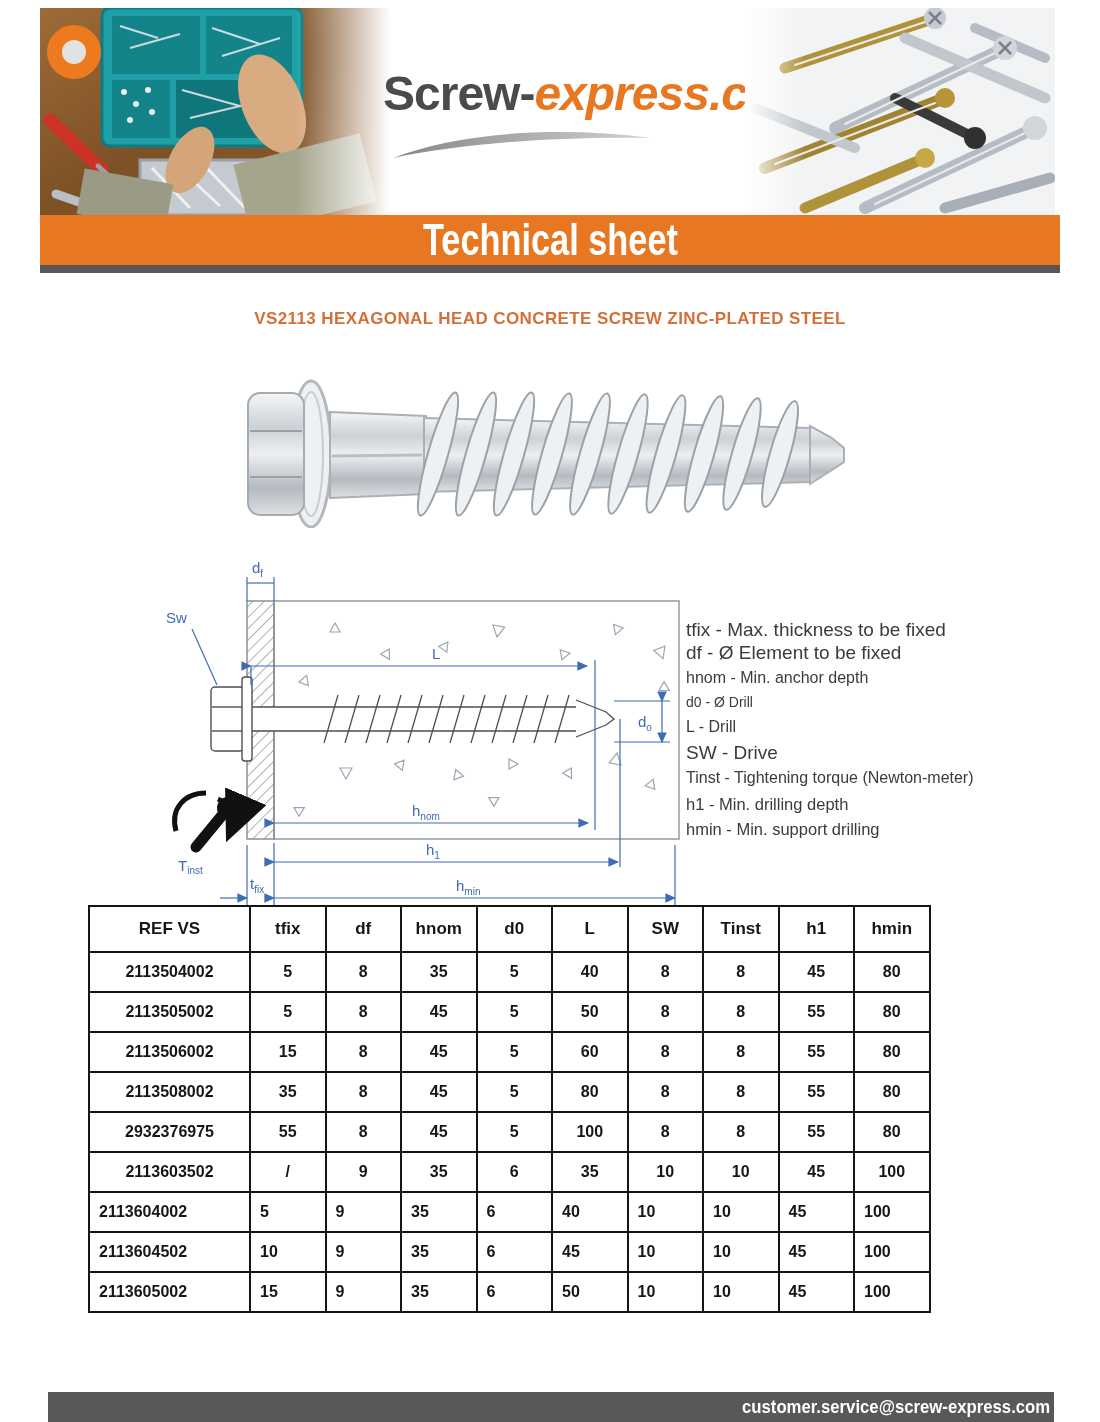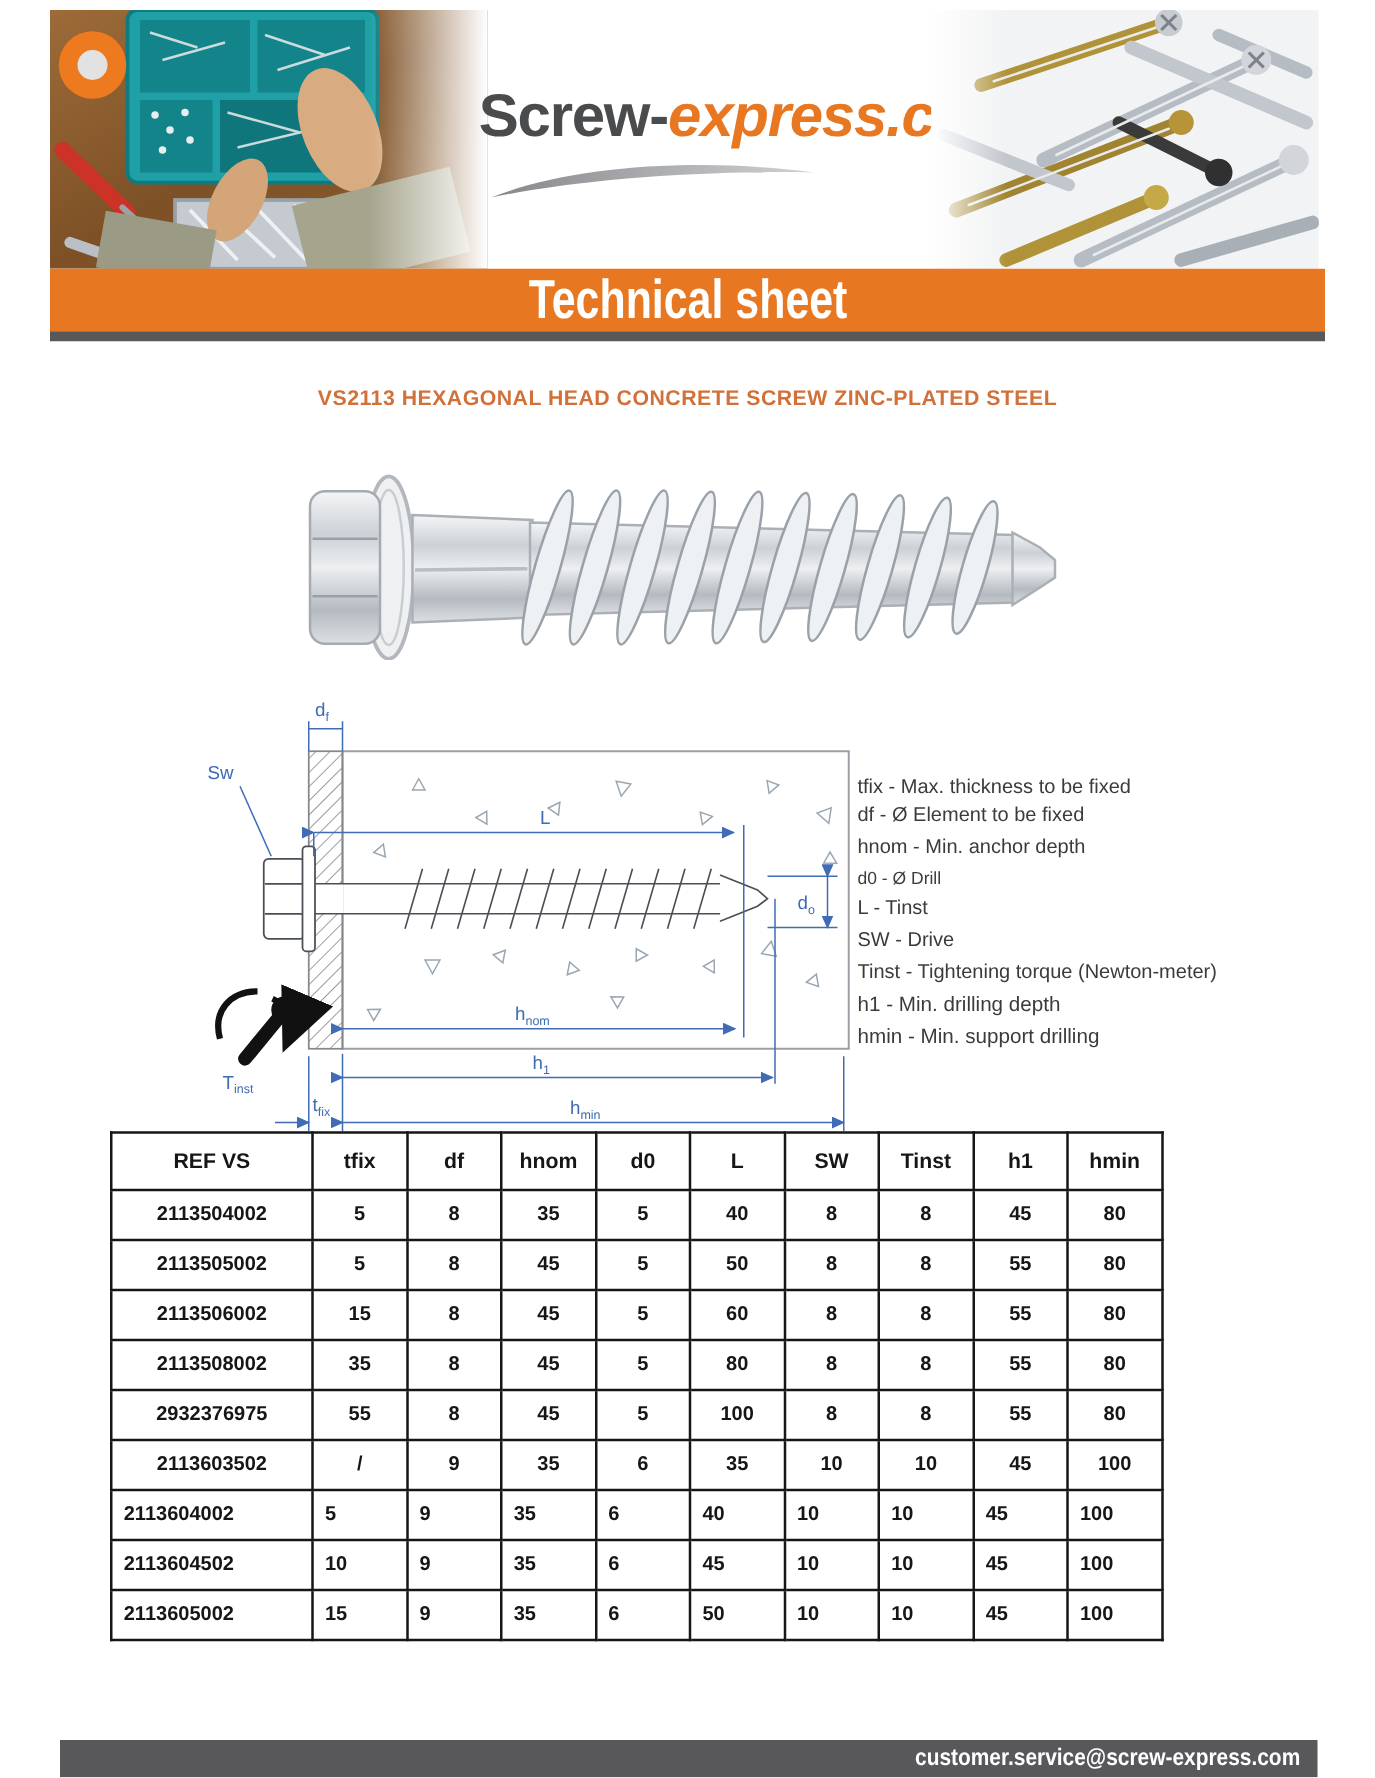--- a/index.html
+++ b/index.html
@@ -31,39 +31,39 @@
   .product-figure { position:absolute; left:246px; top:376px; width:600px; height:152px; }
   .product-figure svg { display:block; width:100%; height:100%; }
   
   .diagram { position:absolute; left:140px; top:555px; width:560px; height:350px; }
   .diagram svg { display:block; width:100%; height:100%; }
   .dim-label { fill:var(--diagram-blue); font-size:15px; font-family:"Liberation Sans",sans-serif; }
   .dim-sub   { font-size:10px; }
   
   .legend { position:absolute; left:686px; top:618px; width:370px; color:#3b3b3d; }
   .lg-xs { font-size:14px;   line-height:21px; }
-  .lg-s  { font-size:16px; line-height:23px; }
+  .lg-s  { font-size:19px; line-height:23px; }
   .lg-m  { font-size:16.5px; line-height:25px; }
   .lg-l  { font-size:16px; line-height:28px; }
   
   .spec-table { position:absolute; left:88px; top:905px; width:841px;
                 border-collapse:collapse; table-layout:fixed; }
   .spec-table th, .spec-table td {
     border:2px solid #161616; color:#161616; font-weight:bold; text-align:center;
     padding:0; overflow:hidden;
   }
   .spec-table th { height:44px; font-size:17px; }
   .spec-table td { height:38px; font-size:16px; }
   .spec-table col.c0 { width:161px; }
   .spec-table col.cn { width:75.5px; }
   .spec-table tr.row-left td { text-align:left; padding-left:9px; }
   
   .footer-bar { position:absolute; left:48px; top:1392px; width:1006px; height:30px;
                 background:var(--dark-gray); color:#fff; display:flex; align-items:center;
-                justify-content:flex-end; padding-right:14px; box-sizing:border-box; }
+                justify-content:flex-end; padding-right:4px; box-sizing:border-box; }
   .footer-email { font-weight:bold; font-size:19px; letter-spacing:0px;
                   transform:scaleX(0.88); transform-origin:right center; white-space:nowrap; }
 </style>
 </head>
 <body>
 
 <div class="page">
 
   <div class="photo-left">
     <svg viewBox="0 0 350 207" preserveAspectRatio="none">
@@ -347,21 +347,21 @@
       </g>
       <text class="dim-label" x="38" y="316" font-size="12"><tspan>T</tspan><tspan class="dim-sub" dy="3" font-size="8">inst</tspan></text>
     </svg>
   </div>
 
   <div class="legend" id="legend">
       <div class="lg-s">tfix - Max. thickness to be fixed</div>
       <div class="lg-s">df - Ø Element to be fixed</div>
       <div class="lg-l">hnom - Min. anchor depth</div>
       <div class="lg-xs">d0 - Ø Drill</div>
-      <div class="lg-l">L - Tinst</div>
+      <div class="lg-l">L - Drill</div>
       <div class="lg-s">SW - Drive</div>
       <div class="lg-l">Tinst - Tightening torque (Newton-meter)</div>
       <div class="lg-m">h1 - Min. drilling depth</div>
       <div class="lg-m">hmin - Min. support drilling</div>
     </div>
 
   <table class="spec-table" id="spec-table">
     <colgroup>
       <col class="c0">
         <col class="cn">

